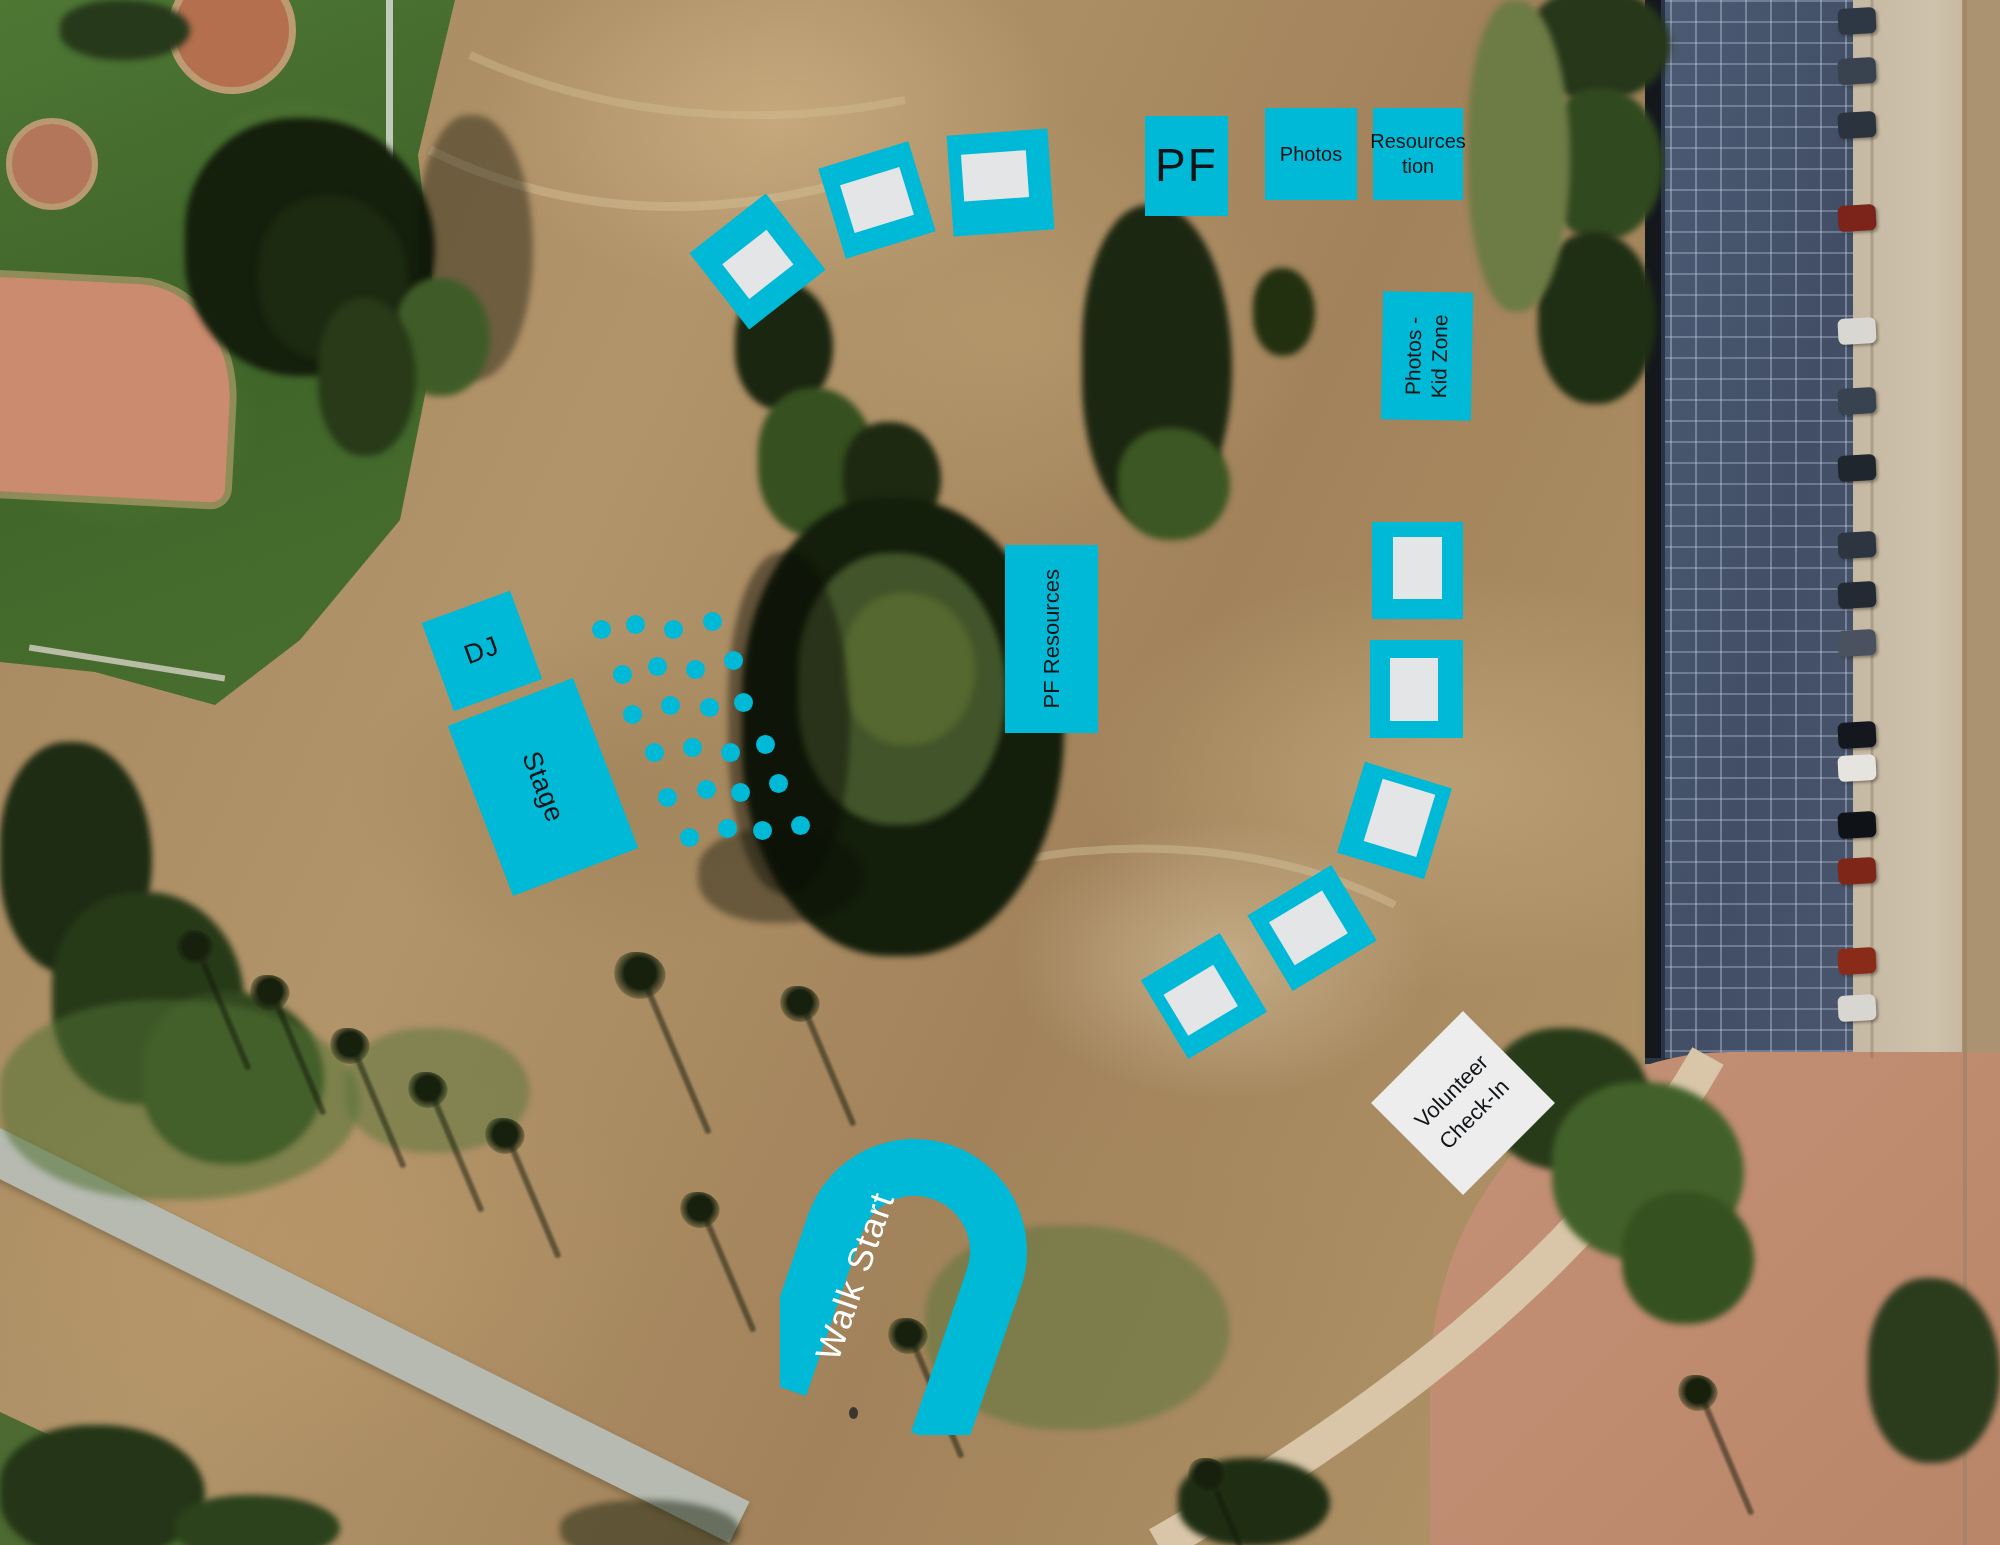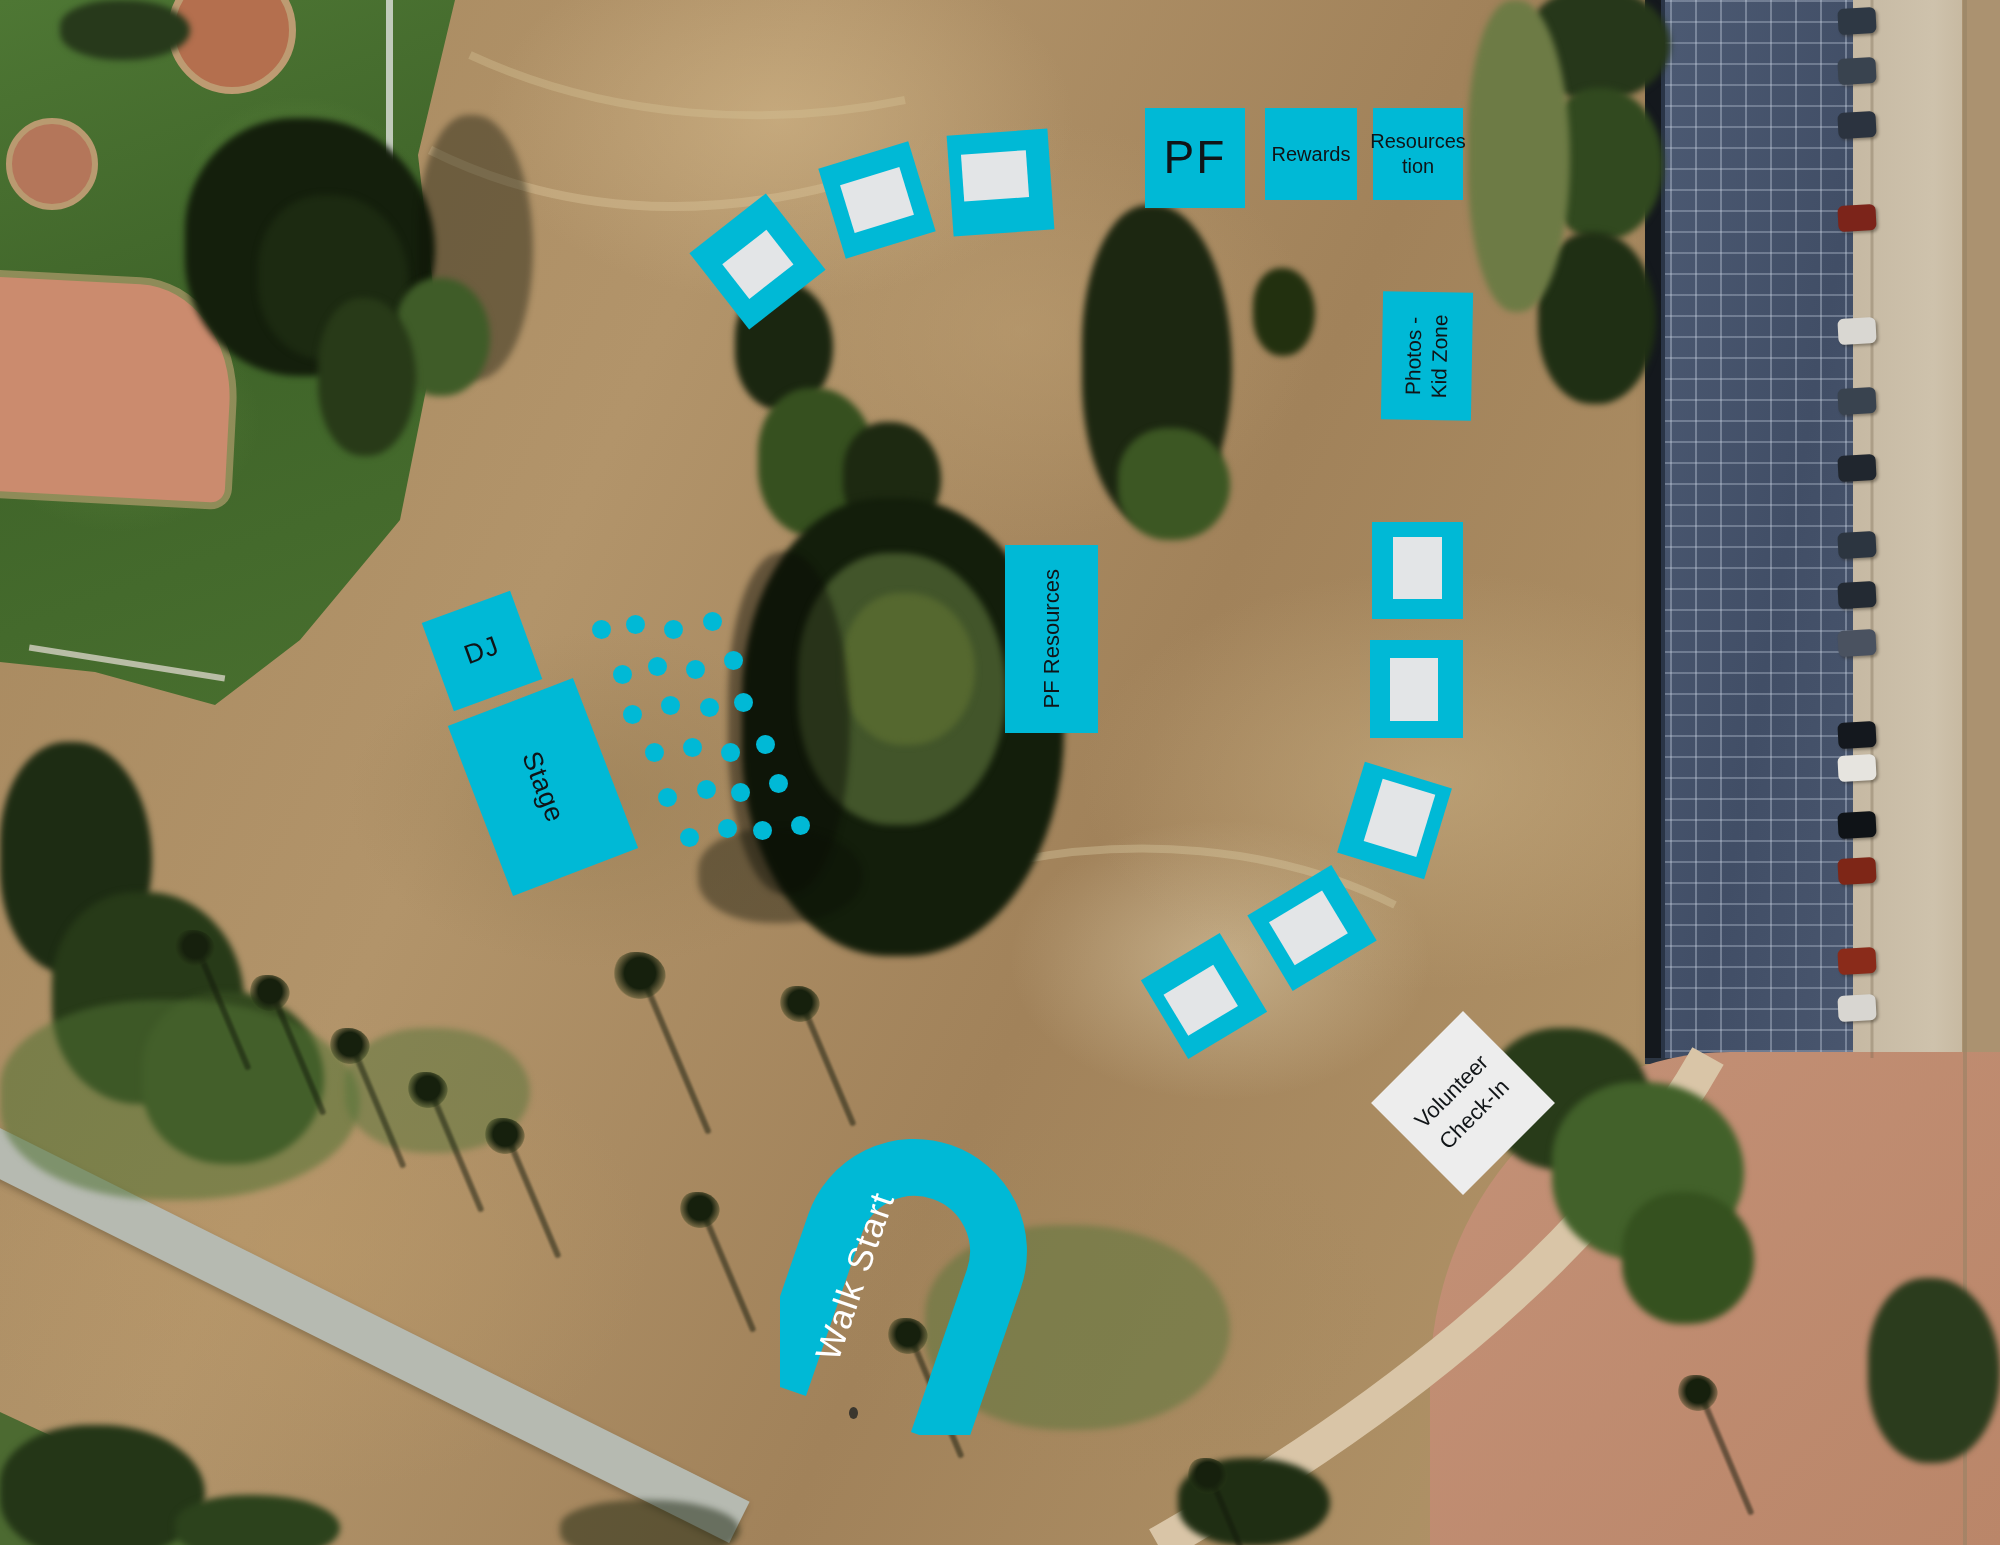--- a/index.html
+++ b/index.html
@@ -62,21 +62,21 @@
   .car{position:absolute;width:38px;height:26px;border-radius:6px;transform:rotate(-3deg);
     box-shadow:2px 2px 3px rgba(40,35,25,.4);}
 
   
   .zone{position:absolute;background:var(--teal);color:var(--ink);
     display:flex;align-items:center;justify-content:center;text-align:center;line-height:1.25;}
   .zone .vlabel{transform:rotate(-90deg);white-space:nowrap;}
   .booth{position:absolute;background:var(--teal);display:flex;align-items:center;justify-content:center;}
   .booth-inner{background:#e3e5e7;}
   .dot{position:absolute;width:19px;height:19px;border-radius:50%;background:var(--teal);}
-  #zone-pf{left:1145px;top:108px;width:100px;height:100px;font-size:46px;letter-spacing:2px;}
+  #zone-pf{left:1145px;top:116px;width:83px;height:100px;font-size:46px;letter-spacing:2px;}
   #zone-rewards{left:1265px;top:108px;width:92px;height:92px;font-size:20px;}
   #zone-registration{left:1373px;top:108px;width:90px;height:92px;font-size:20px;flex-direction:column;}
   #zone-photos{left:1382px;top:292px;width:90px;height:128px;transform:rotate(1deg);font-size:21px;}
   #zone-pfres{left:1005px;top:545px;width:93px;height:188px;font-size:22px;}
   #zone-dj{left:435px;top:604px;width:94px;height:94px;transform:rotate(-20deg);font-size:27px;letter-spacing:1px;}
   #zone-stage{left:476px;top:696px;width:134px;height:182px;transform:rotate(-21deg);font-size:27px;}
   #zone-stage .stage-label{transform:rotate(90deg);white-space:nowrap;letter-spacing:.5px;}
   #zone-volunteer{left:1398px;top:1038px;width:130px;height:130px;transform:rotate(-45deg);
     background:#ededed;font-size:22px;flex-direction:column;line-height:1.45;}
   #walk-start-svg{left:780px;top:1130px;}
@@ -188,21 +188,21 @@
       <div class="car" style="left: 1838px; top: 948px; background: rgb(138, 43, 26);"></div>
       <div class="car" style="left: 1838px; top: 995px; background: rgb(216, 214, 209);"></div>
     </div>
 
   <div id="markers" class="abs" style="left:0;top:0;width:2000px;height:1545px">
 
     <div class="zone" id="zone-pf">
       <span>PF</span>
     </div>
     <div class="zone" id="zone-rewards">
-      <span>Rewards</span>
+      <span>Photos</span>
     </div>
     <div class="zone" id="zone-registration">
       <span>Resources</span>
       <span>tion</span>
     </div>
     <div class="zone" id="zone-photos">
       <div class="vlabel">
         <div>Photos -</div>
         <div>Kid Zone</div>
       </div>

